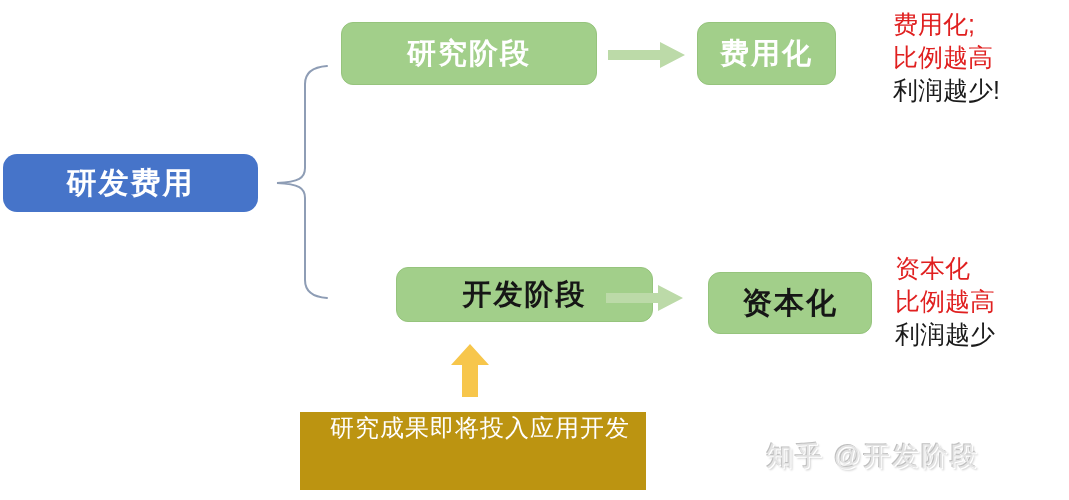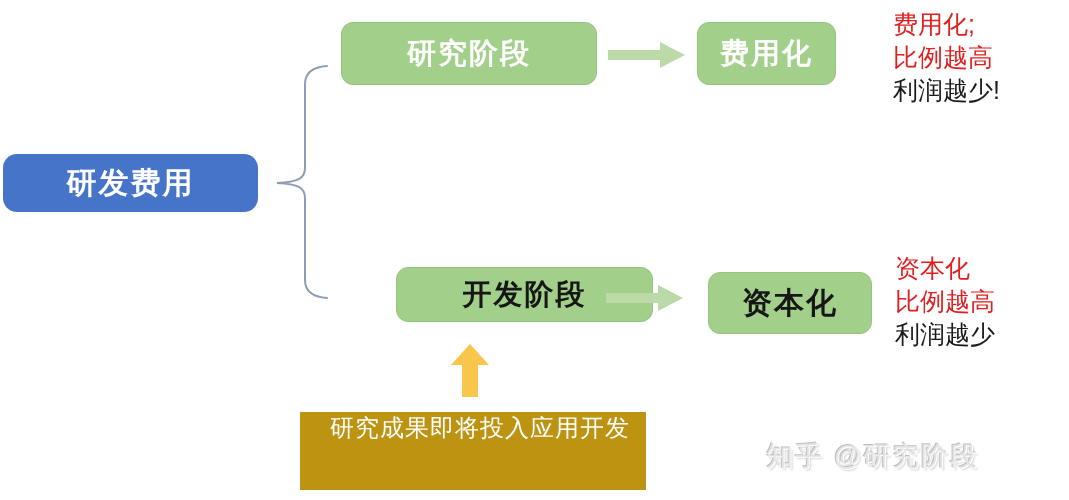--- a/index.html
+++ b/index.html
@@ -119,15 +119,15 @@
   </div>
 
   <svg class="arrow-up" viewBox="0 0 38 53">
     <polygon points="19,0 38,21 27,21 27,53 11,53 11,21 0,21" fill="#F7C64B"></polygon>
   </svg>
 
   <div class="callout">
     <div>研究成果即将投入应用开发</div>
   </div>
 
-  <div class="watermark">知乎 @研究阶段</div>
+  <div class="watermark">知乎 @开发阶段</div>
 
 </div>
 
 </body></html>

